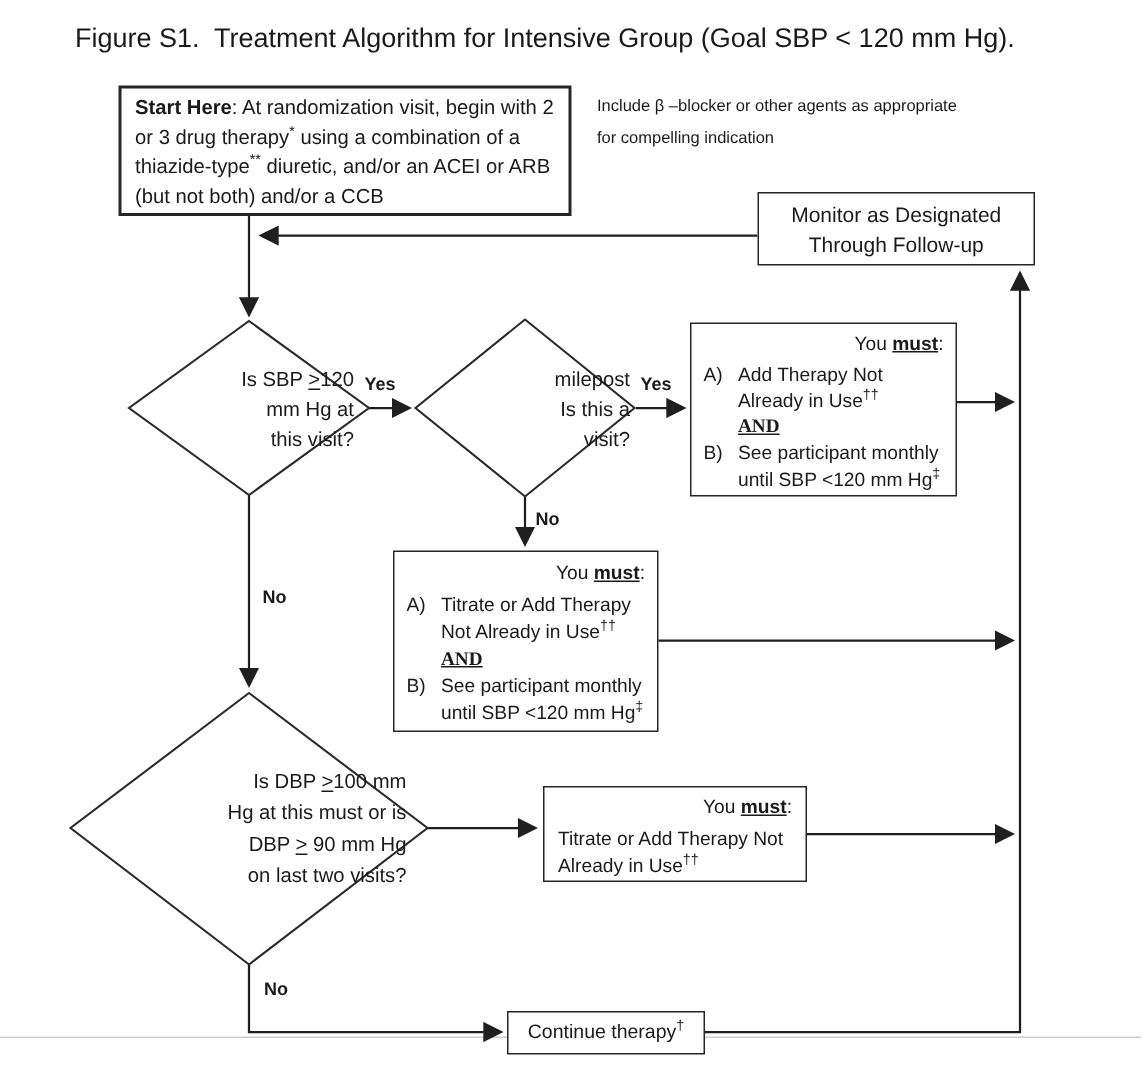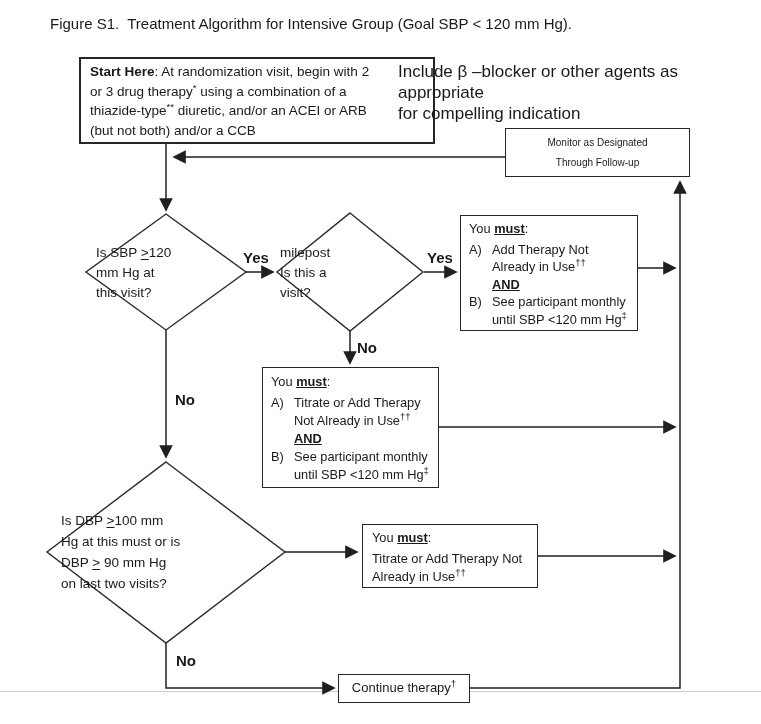--- a/index.html
+++ b/index.html
@@ -1,41 +1,41 @@
 <!DOCTYPE html>
 <html><head>
 <meta charset="utf-8">
 <style>
   html,body{margin:0;padding:0;background:#ffffff;}
   .stage{position:relative;width:761px;height:724px;background:#ffffff;overflow:hidden;
          font-family:"Liberation Sans",sans-serif;color:#1a1a1a;}
-  .title{position:absolute;left:50px;top:15px;font-size:15px;white-space:pre-wrap;z-index:2;}
+  .title{position:absolute;left:50px;top:15px;font-size:18px;white-space:pre-wrap;z-index:2;}
   .page-edge{position:absolute;left:0;top:691px;width:761px;height:1px;background:#cccccc;z-index:0;}
   svg.wires{position:absolute;left:0;top:0;z-index:1;}
   .box{position:absolute;z-index:2;background:#ffffff;border:1.5px solid #262626;box-sizing:border-box;}
-  .start{left:79px;top:57px;width:356px;height:87px;border-width:2px;
+  .start{left:79px;top:57px;width:302px;height:87px;border-width:2px;
          font-size:13.5px;line-height:19.5px;padding:3px 9px;white-space:nowrap;}
-  .note{position:absolute;left:398px;top:61px;font-size:17px;line-height:21px;z-index:2;}
+  .note{position:absolute;left:398px;top:61px;font-size:11px;line-height:21px;z-index:2;}
   .monitor{left:505px;top:128px;width:185px;height:49px;text-align:center;
-           font-size:10px;line-height:20px;padding-top:4px;}
+           font-size:14px;line-height:20px;padding-top:4px;}
   .ybox{white-space:nowrap;font-size:12.8px;}
-  .ybox .head{margin-bottom:3px;}
+  .ybox .head{margin-bottom:3px;text-align:right;}
   .item{display:flex;}
   .item .mk{width:23px;flex:none;}
-  .and{margin-left:23px;}
+  .and{margin-left:23px;font-family:Liberation Serif, serif;}
   .boxA{left:460px;top:215px;width:178px;height:116px;line-height:17.5px;padding:4px 8px;}
   .boxB{left:262px;top:367px;width:177px;height:121px;line-height:18px;padding:5px 8px;}
   .boxC{left:362px;top:524px;width:176px;height:64px;line-height:18px;padding:4px 9px;}
   .continue{left:338px;top:674px;width:132px;height:29px;text-align:center;
             font-size:13px;line-height:25px;}
-  .dtext{position:absolute;z-index:2;text-align:left;font-size:13.5px;line-height:20px;}
+  .dtext{position:absolute;z-index:2;text-align:right;font-size:13.5px;line-height:20px;}
   .d1{left:96px;top:243px;width:140px;}
   .d2{left:280px;top:243px;width:140px;}
   .d3{left:61px;top:510px;width:210px;line-height:21px;}
-  .flabel{position:absolute;z-index:2;font-weight:700;font-size:15px;}
+  .flabel{position:absolute;z-index:2;font-weight:700;font-size:12px;}
   sup{font-size:9.5px;line-height:0;}
   b{font-weight:700;}
   .bu{font-weight:700;text-decoration:underline;}
   .geq{text-decoration:underline;text-underline-offset:2px;}
 </style>
 </head>
 <body>
 
 <div class="stage">
 

